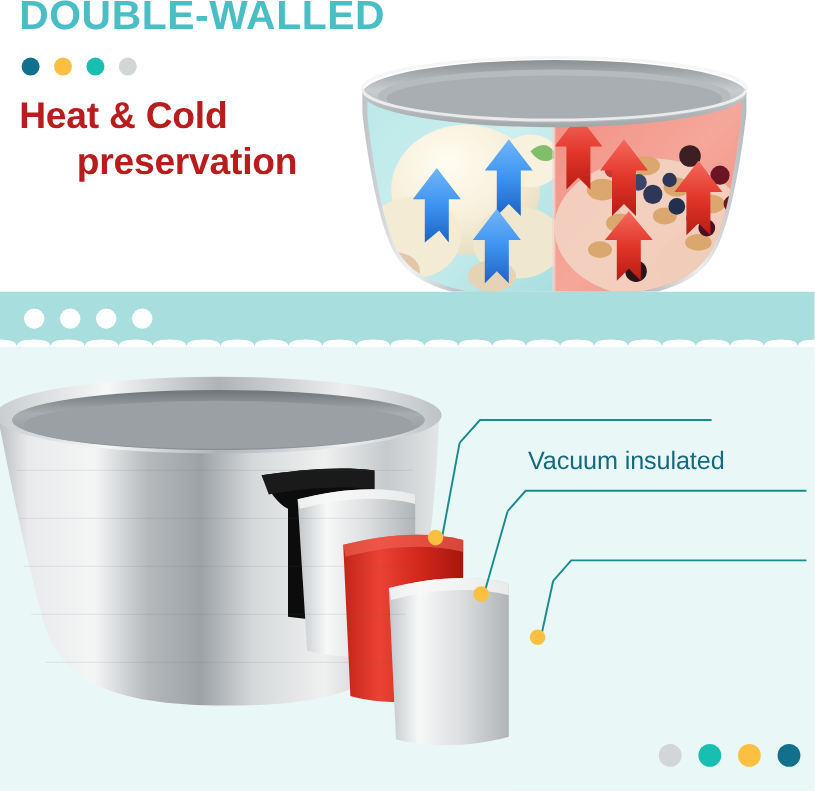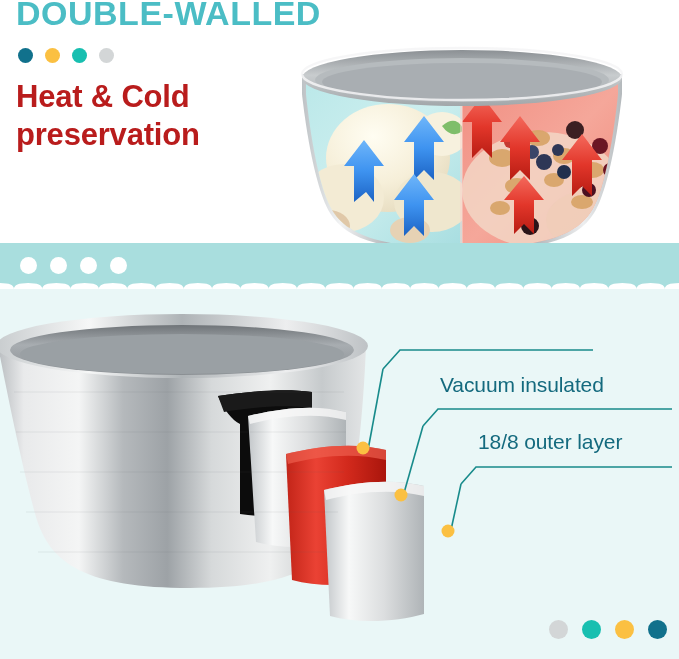--- a/index.html
+++ b/index.html
@@ -22,21 +22,21 @@
     white-space:nowrap;
   }
   .dot-row { position:absolute; left:18px; top:48px; display:flex; gap:12px; align-items:center; }
   .dot { width:15px; height:15px; border-radius:50%; }
 
   .subhead {
     position:absolute; left:16px; top:78px; width:280px;
     font-size:31px; font-weight:bold; line-height:1.22;
     color:#b91c1c; letter-spacing:-0.2px;
   }
-  .subhead .l2 { display:block; }
+  .subhead .l2 { display:block;margin-left:48px; }
 
   
   .bowl-wrap { position:absolute; left:292px; top:30px; width:340px; height:222px; }
   .bowl-svg { width:100%; height:100%; display:block; }
 
   
   .band { position:absolute; left:0; top:243px; width:679px; height:60px; }
   .band-svg { display:block; width:679px; height:60px; }
   .band-dots { position:absolute; left:20px; top:14px; display:flex; gap:13px; }
   .band-dot { width:17px; height:17px; border-radius:50%; background:#ffffff; }
@@ -320,21 +320,20 @@
       <path d="M672,177 L476,177 L461,194" fill="none" stroke="#188B8B" stroke-width="1.6"></path>
       <path d="M461,194 L451,240" fill="none" stroke="#188B8B" stroke-width="1.6"></path>
 
       <circle cx="363" cy="158" r="6.5" fill="#FBC042"></circle>
       <circle cx="401" cy="205" r="6.5" fill="#FBC042"></circle>
       <circle cx="448" cy="241" r="6.5" fill="#FBC042"></circle>
     </svg>
 
     <div class="labels">
       <div class="callout-label lbl-vacuum">Vacuum insulated</div>
-      <div class="callout-label lbl-outer">18/8 outer layer</div>
     </div>
   </div>
 
   <div class="footer-dots">
     <span class="footer-dot" style="background:#D3D6D7"></span>
     <span class="footer-dot" style="background:#18BFB0"></span>
     <span class="footer-dot" style="background:#FBC042"></span>
     <span class="footer-dot" style="background:#11718C"></span>
   </div>
 

